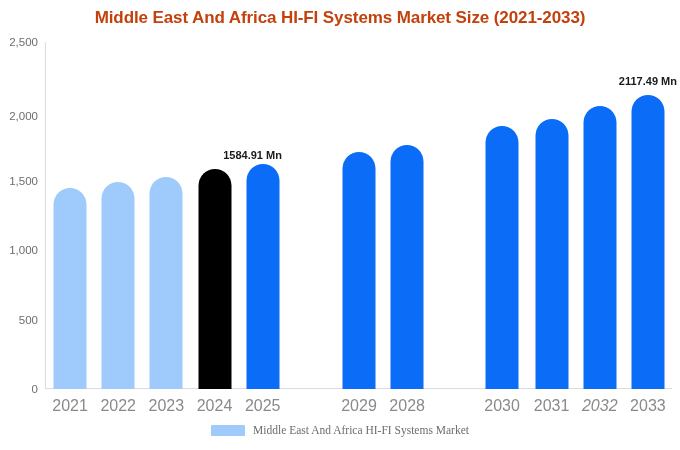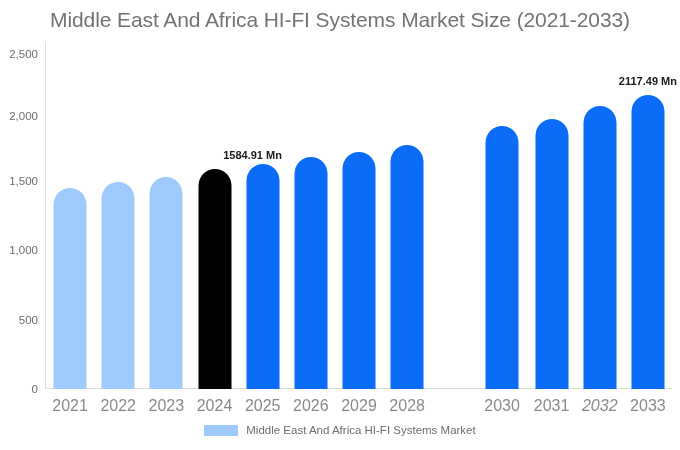--- a/index.html
+++ b/index.html
@@ -19,23 +19,23 @@
     left: 0; top: 0;
     width: 680px;
     height: 450px;
   }
   .chart-title {
     position: absolute;
     left: 0;
     top: 8px;
     width: 680px;
     text-align: center;
-    font-size: 21px;
-    font-weight: normal;
-    color: #737373;
+    font-size: 17px;
+    font-weight: bold;
+    color: #c2410c;
     letter-spacing: -0.1px;
     white-space: nowrap;
   }
   
   .plot {
     position: absolute;
     left: 46px;
     top: 42px;
     width: 626px;
     height: 347px;
@@ -136,21 +136,21 @@
 
   <div class="plot">
     <div class="axis-y-line"></div>
     <div class="axis-x-line"></div>
     <div class="yticks">
         <div class="ytick" style="top: 347px;">0</div>
         <div class="ytick" style="top: 277.6px;">500</div>
         <div class="ytick" style="top: 208.2px;">1,000</div>
         <div class="ytick" style="top: 138.8px;">1,500</div>
         <div class="ytick" style="top: 74px;">2,000</div>
-        <div class="ytick" style="top: 12px; margin-left: 36px;">2,500</div>
+        <div class="ytick" style="top: 0px; margin-left: 36px;">2,500</div>
       </div>
     <div class="bars">
         <div class="bar-slot" style="left: 0px; width: 48.1538px;">
           <div class="bar" style="height: 200.982px; width: 33px; background: rgb(158, 203, 252);"></div>
           <div class="xtick">2021</div>
         </div>
         <div class="bar-slot" style="left: 48.1538px; width: 48.1538px;">
           <div class="bar" style="height: 207.367px; width: 33px; background: rgb(158, 203, 252);"></div>
           <div class="xtick">2022</div>
         </div>
@@ -160,24 +160,20 @@
         </div>
         <div class="bar-slot" style="left: 144.462px; width: 48.1538px;">
           <div class="bar" style="height: 219.986px; width: 33px; background: rgb(0, 0, 0);"></div>
           <div class="bar-label" style="bottom: 227.986px; margin-left: 38px;">1584.91 Mn</div>
           <div class="xtick">2024</div>
         </div>
         <div class="bar-slot" style="left: 192.615px; width: 48.1538px;">
           <div class="bar" style="height: 224.856px; width: 33px; background: rgb(10, 108, 247);"></div>
           <div class="xtick">2025</div>
         </div>
-        <div class="bar-slot" style="left: 240.769px; width: 48.1538px;">
-          <div class="bar" style="height: 231.796px; width: 33px; background: rgb(10, 108, 247);"></div>
-          <div class="xtick">2026</div>
-        </div>
         <div class="bar-slot" style="left: 288.923px; width: 48.1538px;">
           <div class="bar" style="height: 236.932px; width: 33px; background: rgb(10, 108, 247);"></div>
           <div class="xtick">2029</div>
         </div>
         <div class="bar-slot" style="left: 337.077px; width: 48.1538px;">
           <div class="bar" style="height: 243.872px; width: 33px; background: rgb(10, 108, 247);"></div>
           <div class="xtick">2028</div>
         </div>
         <div class="bar-slot" style="left: 432px; width: 48.1538px;">
           <div class="bar" style="height: 262.887px; width: 33px; background: rgb(10, 108, 247);"></div>
@@ -193,19 +189,19 @@
         </div>
         <div class="bar-slot" style="left: 577.846px; width: 48.1538px;">
           <div class="bar" style="height: 293.908px; width: 33px; background: rgb(10, 108, 247);"></div>
           <div class="bar-label" style="bottom: 301.908px;">2117.49 Mn</div>
           <div class="xtick">2033</div>
         </div>
       </div>
   </div>
 
   <div class="legend">
-      <div style="display: flex; align-items: center; gap: 8px;">
+      <div style="display: flex; align-items: center; gap: 8px; font-family: Liberation Serif, serif;">
         <span class="legend-swatch" style="background: rgb(158, 203, 252);"></span>
         <span class="legend-label">Middle East And Africa HI-FI Systems Market</span>
       </div>
     </div>
 
 </div>
 
 </body></html>

